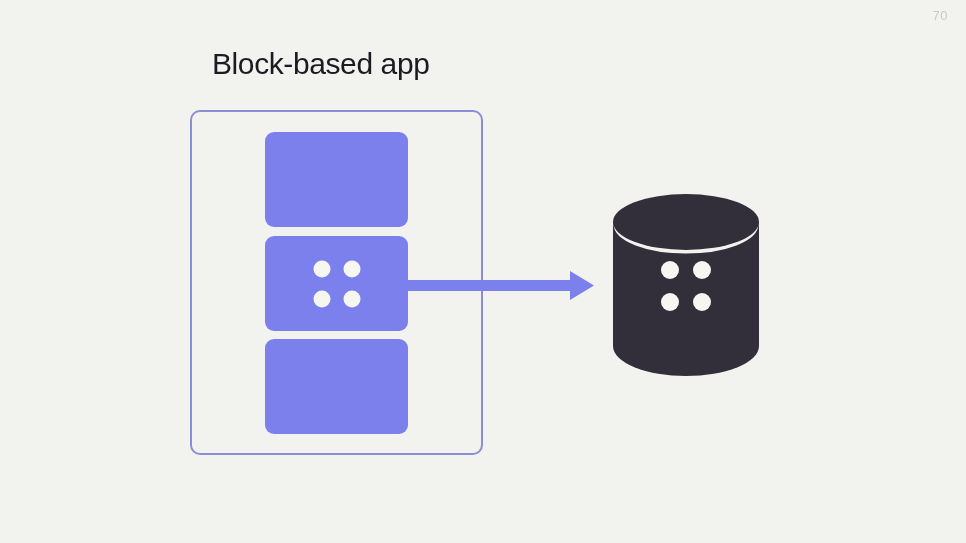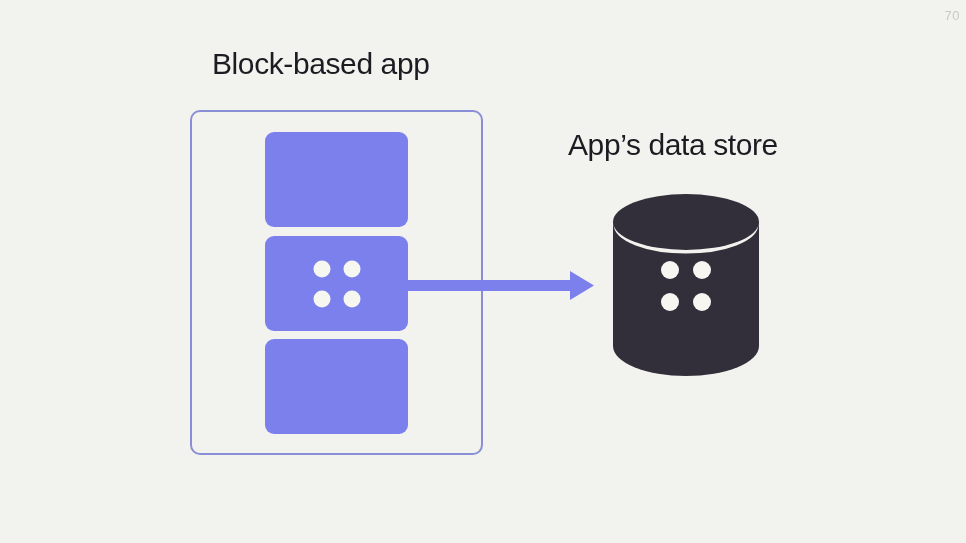--- a/index.html
+++ b/index.html
@@ -19,21 +19,21 @@
     inset: 0;
     width: 966px;
     height: 543px;
     background: #f2f3ee;
   }
 
   
   .page-number {
     position: absolute;
     top: 8px;
-    right: 6px;
+    right: 18px;
     font-size: 13px;
     letter-spacing: 0.5px;
     color: #c9cac4;
     font-family: "Liberation Sans", sans-serif;
   }
 
   
   .heading {
     position: absolute;
     font-size: 30px;
@@ -137,21 +137,20 @@
 </style>
 </head>
 <body>
 
 <div class="slide">
 
   <div class="page-number">70</div>
 
   <div class="heading heading-left">Block-based app</div>
 
-  <div class="heading heading-right">App’s data store</div>
 
   <div class="app-container"></div>
 
   <div class="block block-1"></div>
 
   <div class="block block-2">
     <div class="dot-grid">
       <span class="dot"></span>
       <span class="dot"></span>
       <span class="dot"></span>

